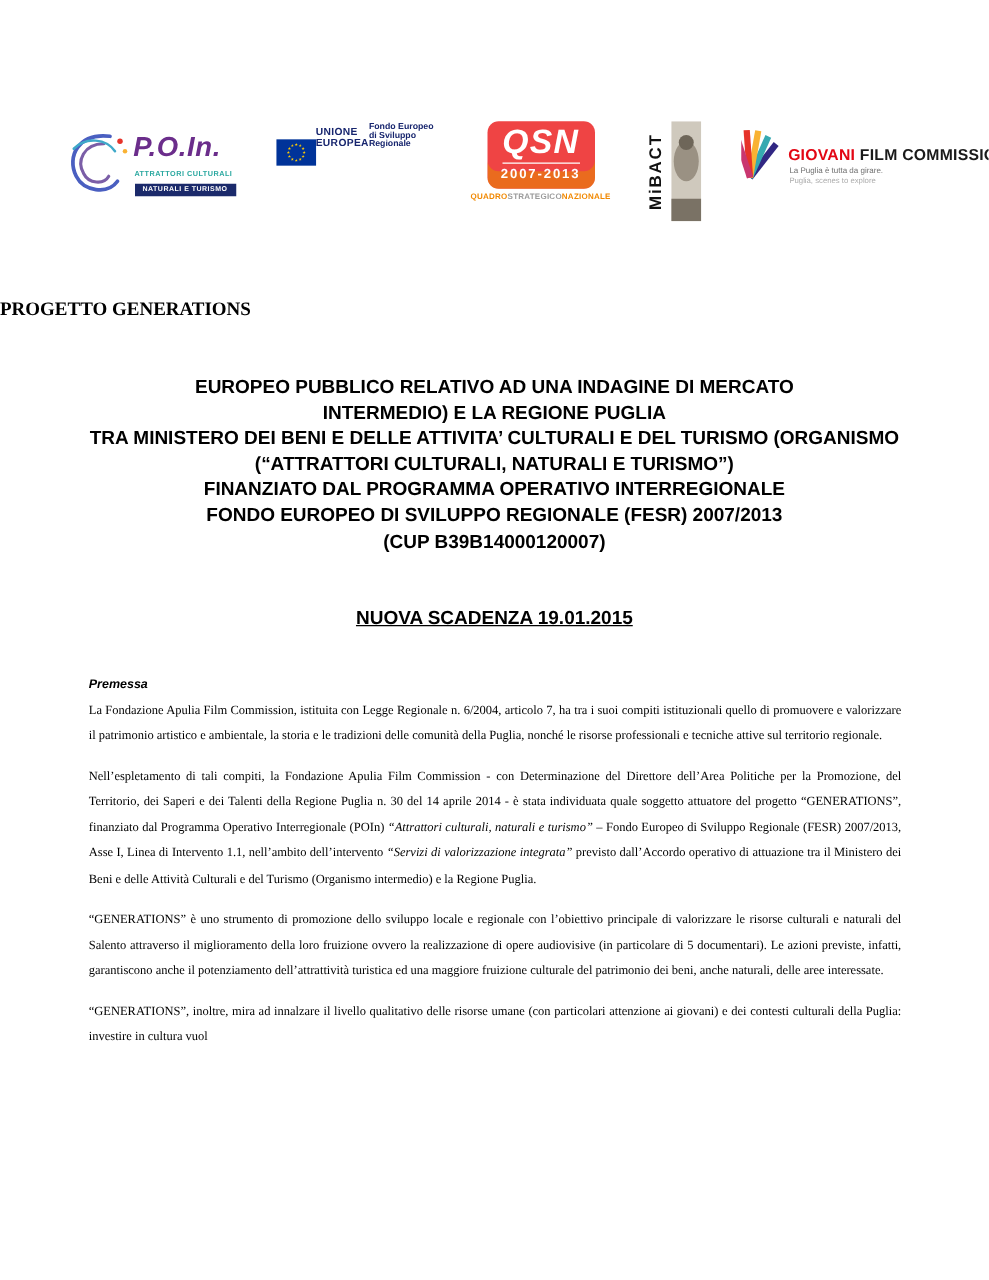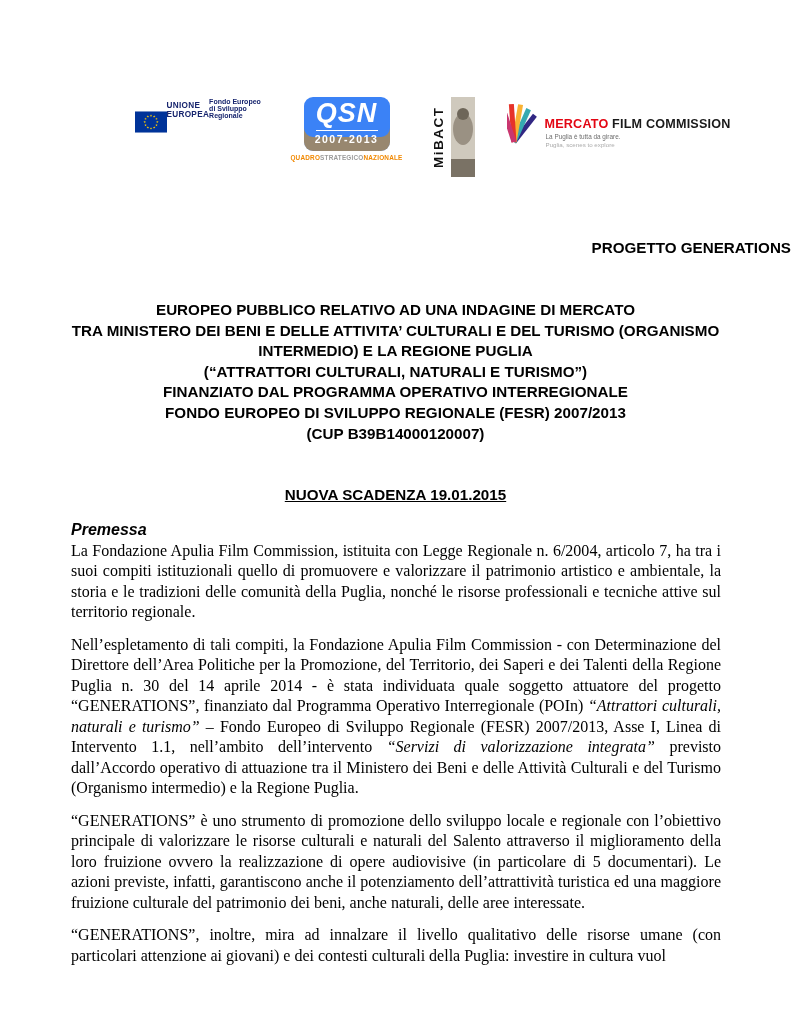--- a/index.html
+++ b/index.html
@@ -35,21 +35,21 @@
 
   
   .logo-eu { display:flex; width:128px; }
   .eu-flag { display:block; }
   .eu-cap1 { margin-top:4px; font-size:8.2px; font-weight:bold; color:#17256E; letter-spacing:0.3px; }
   .eu-cap2 { margin-top:1px; font-size:7px; font-weight:bold; color:#17256E; }
 
   
   .logo-qsn { display:flex; flex-direction:column; align-items:center; width:104px; }
   .qsn-box {
-    width:86px; height:54px; background:#3b82f6; border-radius:9px;
+    width:86px; height:54px; background:#ef4444; border-radius:9px;
     color:#fff; text-align:center; box-shadow:inset 0 -14px 0 rgba(230,140,0,0.55);
   }
   .qsn-name { font-size:27px; font-weight:bold; font-style:italic; line-height:33px; letter-spacing:1px; }
   .qsn-rule { width:62px; height:1px; background:#fff; margin:0 auto; }
   .qsn-years { font-size:10.5px; font-weight:bold; line-height:17px; letter-spacing:1.5px; }
   .qsn-cap { margin-top:3px; font-size:6.4px; font-weight:bold; letter-spacing:0.2px; }
   .qsn-cap .c-orange { color:#F18800; }
   .qsn-cap .c-gray { color:#9B9B9B; }
 
   
@@ -67,48 +67,60 @@
   .afc-flags { position:absolute; left:0; top:2px; }
   .afc-nameline { position:absolute; left:38px; top:20px; white-space:nowrap; font-weight:bold; font-size:12.6px; letter-spacing:0.2px; }
   .afc-red { color:#E30613; }
   .afc-black { color:#1A1A1A; }
   .afc-tag1 { position:absolute; left:39px; top:36px; font-size:6.4px; color:#6E6E6E; }
   .afc-tag2 { position:absolute; left:39px; top:44px; font-size:6.2px; color:#ABABAB; }
 
   
   .doc-title {
     position:absolute; top:239px; left:0; width:100%;
-    text-align:right; font-weight:bold; font-size:15.2px;
+    text-align:left; font-weight:bold; font-size:15.2px;font-family:Liberation Serif, serif;
   }
   .notice-heading {
     position:absolute; top:300px; left:0; width:100%;
     text-align:center; font-weight:bold; font-size:15.2px; line-height:20.6px;
   }
   .notice-heading .hline { white-space:nowrap; }
   .deadline {
     position:absolute; top:486px; left:0; width:100%;
     text-align:center; font-weight:bold; font-size:15.2px;
     text-decoration:underline;
   }
   .doc-body {
-    position:absolute; top:520px; left:71px; width:650px;
-    font-size:16px; line-height:20.5px; text-align:justify;
+    position:absolute; top:538px; left:71px; width:650px;
+    font-size:10px; line-height:20.5px; text-align:justify;
   }
   .premessa { margin:0; font-weight:bold; font-style:italic; }
   .para { margin:0 0 12px 0;font-family:Liberation Serif, serif; }
   .para:last-child { margin-bottom:0; }
   .it { font-style:italic; }
 </style>
 </head>
 <body>
 
 <div class="page">
 
   <div class="logo-row">
 
+    <div class="logo-poin">
+      <svg class="poin-swirl" width="56" height="58" viewBox="0 0 56 58" aria-hidden="true">
+        <path d="M39 8 C14 5, 4 24, 12 40 C18 52, 37 55, 45 44" fill="none" stroke="#4A5FC1" stroke-width="3" stroke-linecap="round"></path>
+        <path d="M34 14 C18 14, 12 28, 18 38 C22 46, 34 47, 38 40" fill="none" stroke="#7B5EA7" stroke-width="2.5" stroke-linecap="round"></path>
+        <path d="M10 18 C20 8, 36 10, 43 20" fill="none" stroke="#3FA9C9" stroke-width="2" stroke-linecap="round"></path>
+        <circle cx="47" cy="12" r="2.2" fill="#E6332A"></circle>
+        <circle cx="51" cy="20" r="1.8" fill="#F9B233"></circle>
+      </svg>
+      <div class="poin-name">P.O.In.</div>
+      <div class="poin-cap">ATTRATTORI CULTURALI</div>
+      <div class="poin-bar">NATURALI E TURISMO</div>
+    </div>
 
     <div class="logo-eu">
       <svg class="eu-flag" width="76" height="50" viewBox="0 0 76 50" aria-hidden="true">
         <defs>
           <polygon id="eustar" fill="#FFCC00" points="0,-3.2 0.72,-0.99 3.04,-0.99 1.16,0.38 1.88,2.59 0,1.22 -1.88,2.59 -1.16,0.38 -3.04,-0.99 -0.72,-0.99"></polygon>
         </defs>
         <rect x="0" y="0" width="76" height="50" fill="#003399"></rect>
         <use href="#eustar" x="38" y="10"></use>
         <use href="#eustar" x="45.5" y="12"></use>
         <use href="#eustar" x="51" y="17.5"></use>
@@ -148,33 +160,33 @@
     <div class="logo-afc">
       <svg class="afc-flags" width="34" height="46" viewBox="0 0 34 46" aria-hidden="true">
         <g>
           <rect x="-2.5" y="-34" width="5" height="34" fill="#312783" transform="translate(7,43) rotate(38)"></rect>
           <rect x="-2.5" y="-36" width="5" height="36" fill="#36A9B1" transform="translate(7,43) rotate(24)"></rect>
           <rect x="-2.5" y="-38" width="5" height="38" fill="#F9B233" transform="translate(7,43) rotate(10)"></rect>
           <rect x="-2.5" y="-38" width="5" height="38" fill="#E6332A" transform="translate(7,43) rotate(-4)"></rect>
           <rect x="-2.5" y="-34" width="5" height="34" fill="#C9366F" transform="translate(7,43) rotate(-18)"></rect>
         </g>
       </svg>
-      <div class="afc-nameline"><span class="afc-red">MERCATO</span>&nbsp;<span class="afc-black">FILM COMMISSION</span></div>
+      <div class="afc-nameline"><span class="afc-red">GIOVANI</span>&nbsp;<span class="afc-black">FILM COMMISSION</span></div>
       <div class="afc-tag1">La Puglia è tutta da girare.</div>
       <div class="afc-tag2">Puglia, scenes to explore</div>
     </div>
 
   </div>
 
   <div class="doc-title">PROGETTO GENERATIONS</div>
 
   <div class="notice-heading">
     <div class="hline">EUROPEO PUBBLICO RELATIVO AD UNA INDAGINE DI MERCATO</div>
+    <div class="hline">INTERMEDIO) E LA REGIONE PUGLIA</div>
     <div class="hline">TRA MINISTERO DEI BENI E DELLE ATTIVITA’ CULTURALI E DEL TURISMO (ORGANISMO</div>
-    <div class="hline">INTERMEDIO) E LA REGIONE PUGLIA</div>
     <div class="hline">(“ATTRATTORI CULTURALI, NATURALI E TURISMO”)</div>
     <div class="hline">FINANZIATO DAL PROGRAMMA OPERATIVO INTERREGIONALE</div>
     <div class="hline">FONDO EUROPEO DI SVILUPPO REGIONALE (FESR) 2007/2013</div>
     <div class="hline">(CUP B39B14000120007)</div>
   </div>
 
   <div class="deadline">NUOVA SCADENZA 19.01.2015</div>
 
   <div class="doc-body">
     <p class="premessa">Premessa</p>

